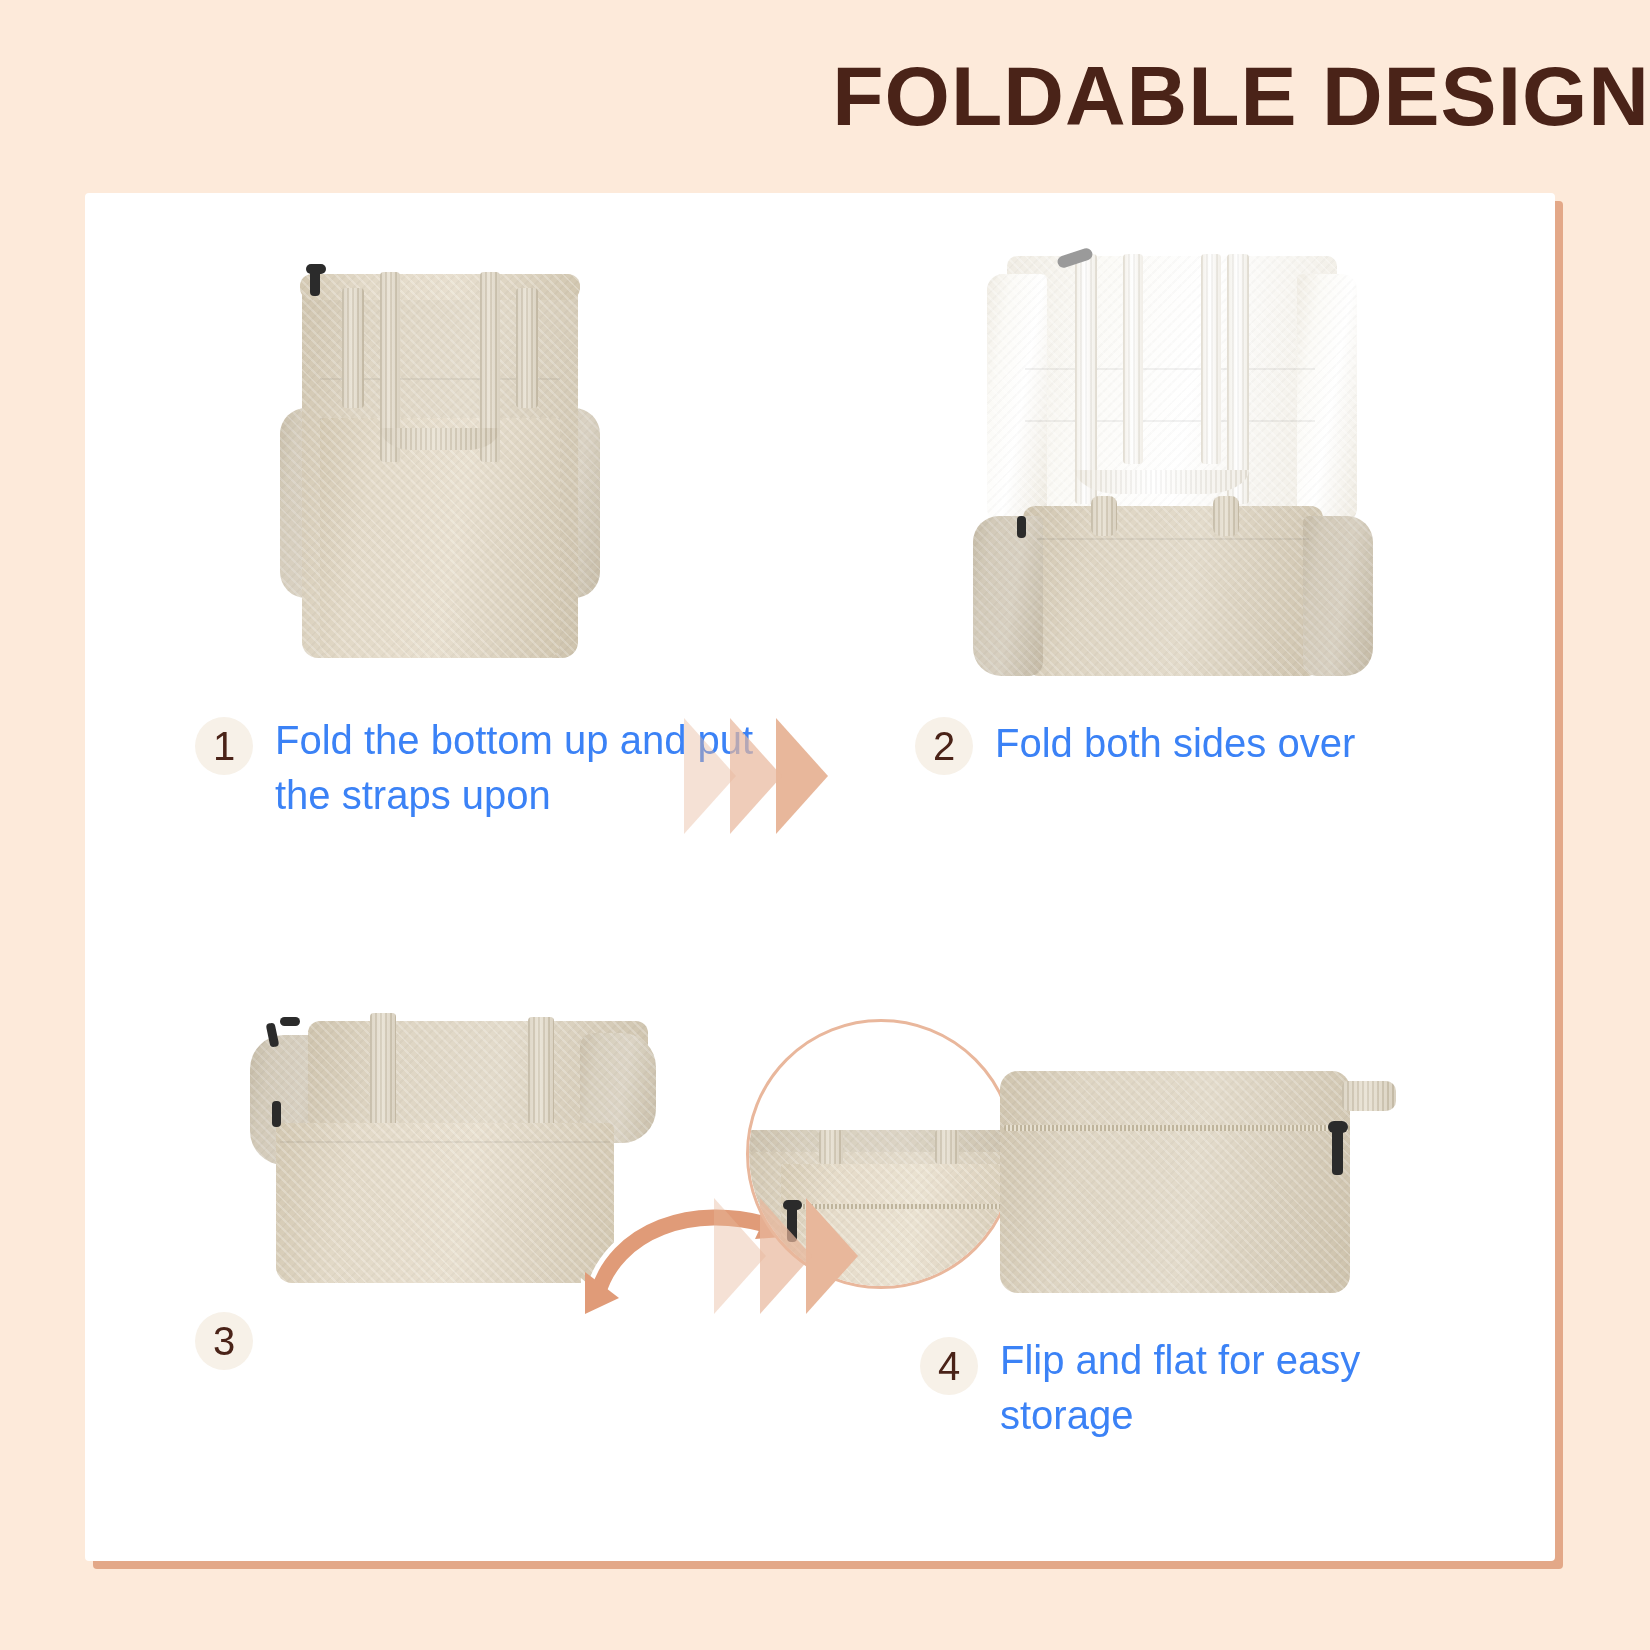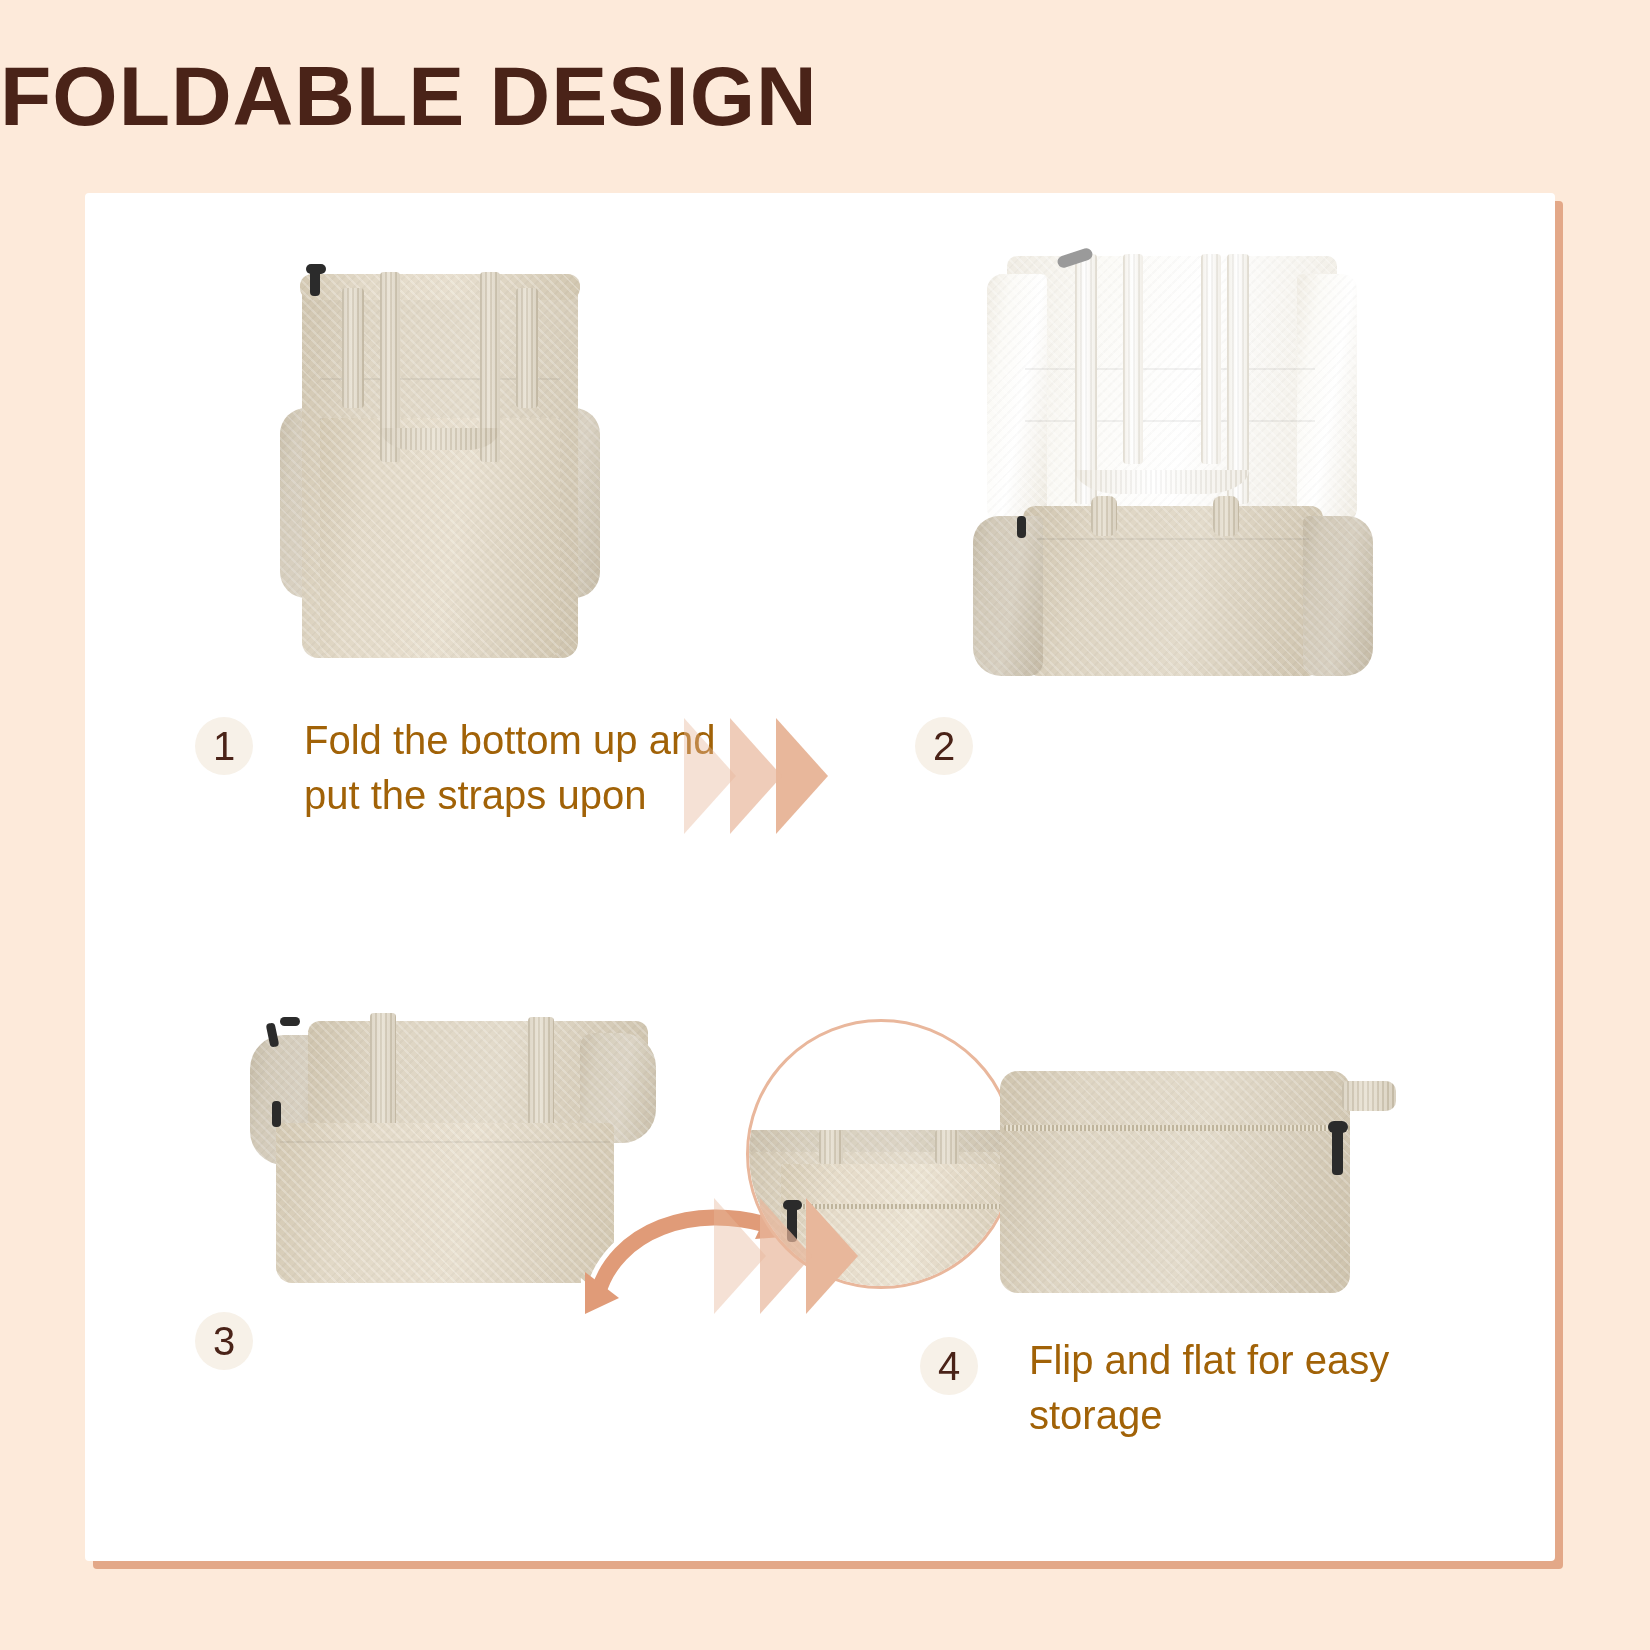--- a/index.html
+++ b/index.html
@@ -16,21 +16,21 @@
     position: relative;
   }
 
   
   #title-bar {
     position: absolute;
     top: 0; left: 0; right: 0;
     height: 197px;
     display: flex;
     align-items: center;
-    justify-content: flex-start;
+    justify-content: flex-end;
   }
   #page-title {
     font-size: 84px;
     font-weight: bold;
     letter-spacing: 1px;
     color: #4a2318;
     font-family: "Liberation Sans", sans-serif;
     text-align: center;
     line-height: 1;
     margin-top: -6px;
@@ -77,25 +77,24 @@
     font-weight: 400;
     display: flex;
     align-items: center;
     justify-content: center;
     font-family: "Liberation Sans", sans-serif;
     margin-top: 4px;
   }
   .step-text {
     font-size: 40px;
     line-height: 1.38;
-    color: #a16207;
+    color: #3b82f6;
     font-family: "Liberation Sans", sans-serif;
     font-weight: 400;
     max-width: 560px;
-    margin-left: 29px;
   }
 
   
   .chevrons {
     position: absolute;
     display: flex;
     align-items: center;
   }
   .chev {
     width: 0; height: 0;
@@ -244,20 +243,21 @@
 
       <div class="strap" style="left:126px; top:248px; width:26px; height:40px; border-radius:8px;"></div>
       <div class="strap" style="left:248px; top:248px; width:26px; height:40px; border-radius:8px;"></div>
       <div class="seam" style="left:72px; top:290px; width:272px; height:2px;"></div>
 
       <div class="pull" style="left:52px; top:268px; width:9px; height:22px; border-radius:4px;"></div>
     </div>
 
     <div class="step-caption" style="margin-top:465px; align-items:center;">
       <div class="step-badge">2</div>
+      <div class="step-text">Fold both sides over</div>
     </div>
   </div>
 
   <div class="step" style="left:110px; top:780px; width:620px;">
 
     <div class="bag-img" style="left:55px; top:20px; width:480px; height:300px;">
 
       <div class="fabric" style="position:absolute; left:0px; top:42px; width:90px; height:130px; border-radius:34px 8px 8px 34px; filter:brightness(0.95);"></div>
 
       <div class="fabric" style="position:absolute; left:58px; top:28px; width:340px; height:112px; border-radius:12px;"></div>

